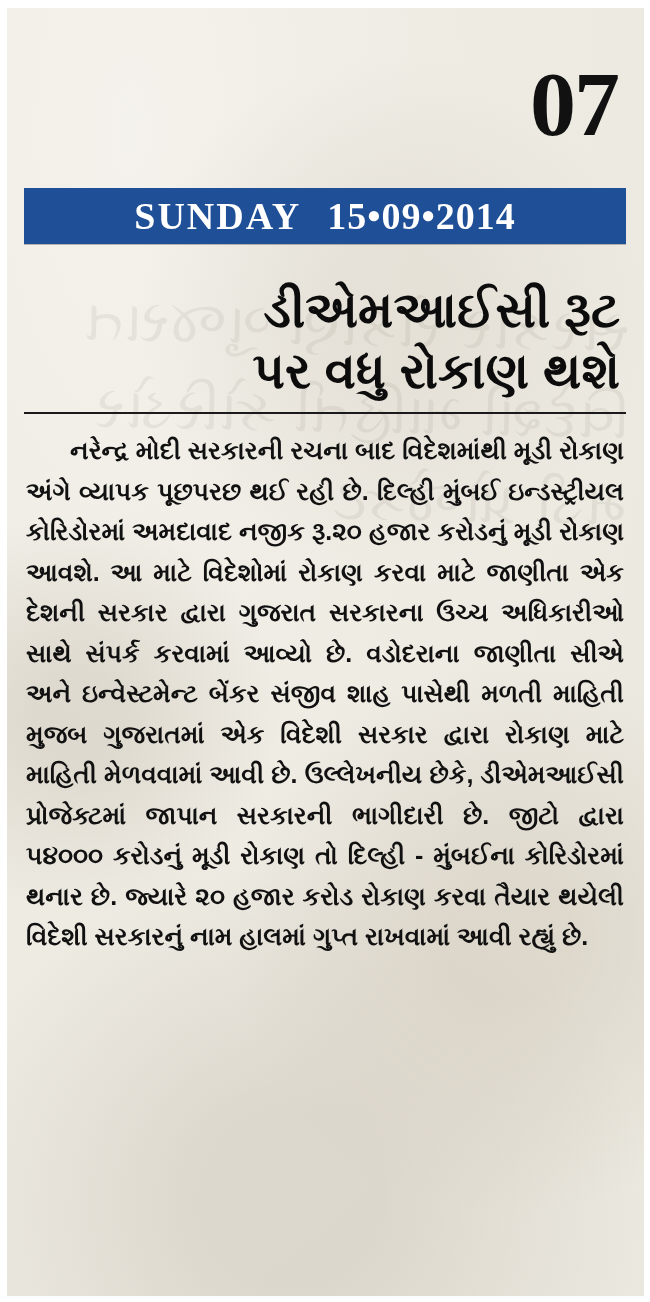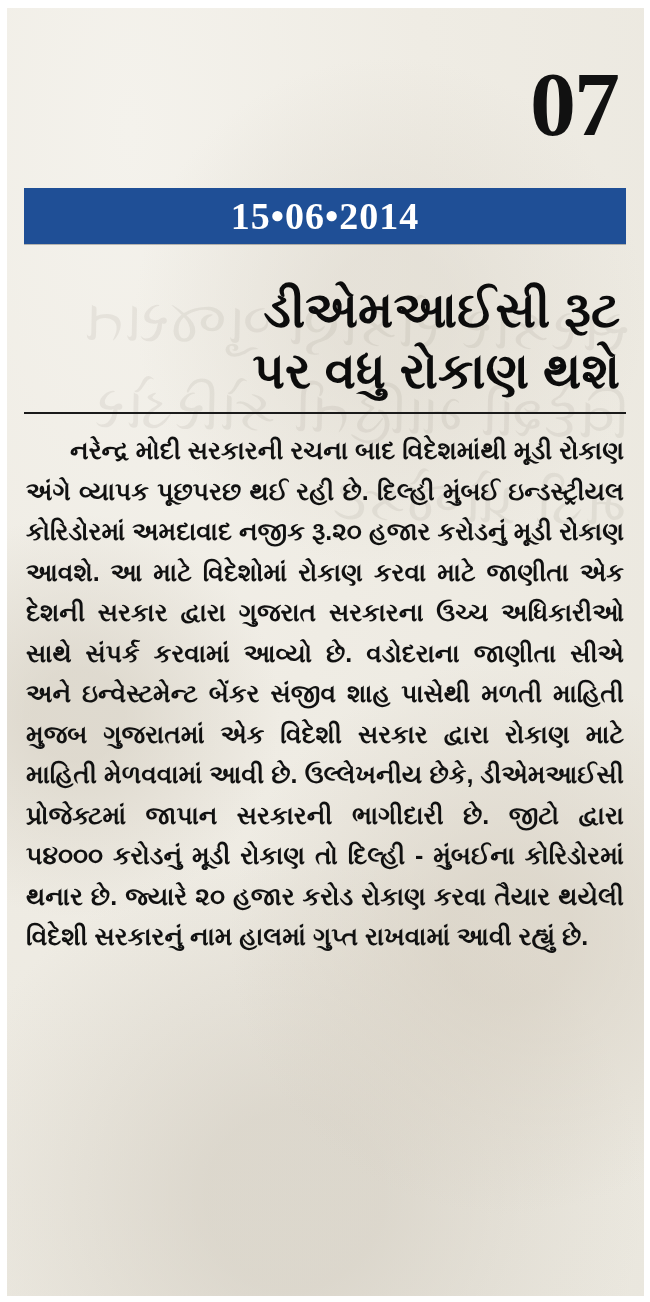--- a/index.html
+++ b/index.html
@@ -161,21 +161,22 @@
   <div class="edge-bottom"></div>
   <div class="edge-left"></div>
   <div class="edge-right"></div>
 
   <div class="content">
 
     <div class="page-number">07</div>
 
     <div class="date-bar">
       <div class="date-bar-inner">
-        <span class="date">15•06•2014</span>
+        <span class="weekday">SUNDAY</span>
+        <span class="date">15•09•2014</span>
       </div>
     </div>
 
     <div class="headline">
       <div>ડીએમઆઈસી રૂટ</div>
       <div>પર વધુ રોકાણ થશે</div>
     </div>
 
 
     <div class="rule"></div>

